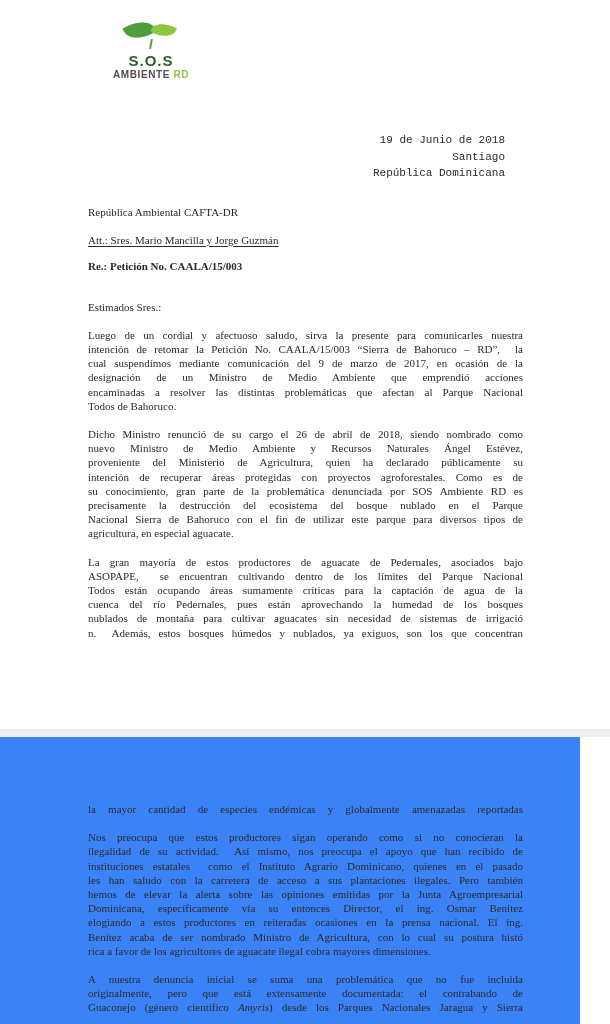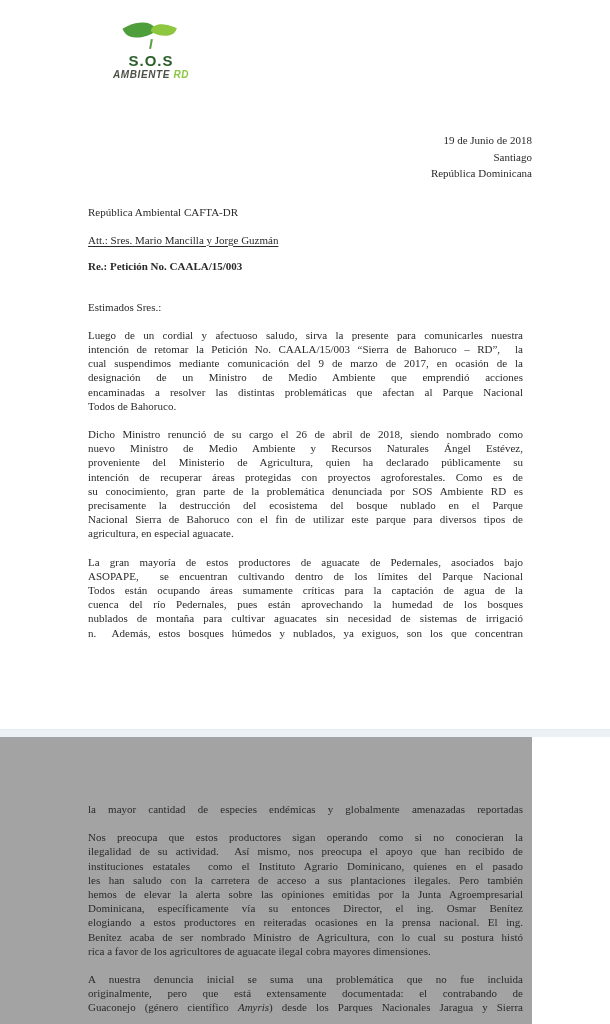--- a/index.html
+++ b/index.html
@@ -6,40 +6,40 @@
   body {
     width: 610px; height: 1024px; overflow: hidden;
     background: #ffffff;
     font-family: "Liberation Serif", "DejaVu Serif", serif;
     color: #2a2a2a;
     -webkit-font-smoothing: antialiased;
   }
   
   #page1 { position: relative; width: 610px; height: 729px; background: #ffffff; }
   #page-gap { width: 610px; height: 8px; background: #ecf1f5; border-top: 1px solid #e3eaf0; box-sizing: border-box; }
-  #page2 { position: relative; width: 532px; height: 287px; background: #a3a3a3; }
+  #page2 { position: relative; width: 580px; height: 287px; background: #3b82f6; }
 
   
   .logo { position: absolute; left: 94px; top: 14px; width: 114px; text-align: center;
           font-family: "Liberation Sans", "DejaVu Sans", sans-serif; }
   .leaves { position: relative; width: 64px; height: 38px; margin: 0 auto; }
   .leaf { position: absolute; }
   .leaf-l { left: 6px; top: 7px; width: 29px; height: 18px; background: #4f9e3c;
             border-radius: 0 100% 20% 100%; transform: rotate(-28deg); }
   .leaf-r { left: 33px; top: 9px; width: 23px; height: 14px; background: #8dc63f;
             border-radius: 100% 0 100% 20%; transform: rotate(24deg); }
   .stem { position: absolute; left: 31px; top: 25px; width: 2px; height: 10px;
           background: #5a9e3d; transform: rotate(10deg); }
   .logo-title { margin-top: 1px; font-size: 15px; font-weight: bold; letter-spacing: 1px; color: #2c5f2a; line-height: 15px; }
-  .logo-sub { margin-top: 1px; font-size: 10px; font-weight: bold; letter-spacing: 0.6px; color: #4c5148; line-height: 12px; font-style: italic; }
+  .logo-sub { margin-top: 1px; font-size: 10px; font-weight: bold; letter-spacing: 0.6px; color: #4c5148; line-height: 12px; }
   .logo-sub .rd { color: #8dc63f; }
 
   
-  .dateblock { position: absolute; right: 78px; top: 132px; width: 300px;
-               font-size: 11px; line-height: 16.6px; }
+  .dateblock { position: absolute; right: 105px; top: 132px; width: 300px;
+               font-size: 11px; line-height: 16.6px; font-family: Liberation Mono, monospace; }
   .dateblock .line { text-align: right; }
   .body1 { position: absolute; left: 88px; top: 205px; width: 435px; }
   .body2 { position: absolute; left: 88px; top: 65px; width: 435px; }
   .body1, .body2 { font-size: 11px; line-height: 14.2px; }
 
   .recipient  { margin-top: 0; }
   .attention  { margin-top: 13.5px; text-decoration: underline; text-underline-offset: 2px; }
   .reference  { margin-top: 12.5px; font-weight: bold; }
   .salutation { margin-top: 26px; }
   .para { margin-top: 14px; }

